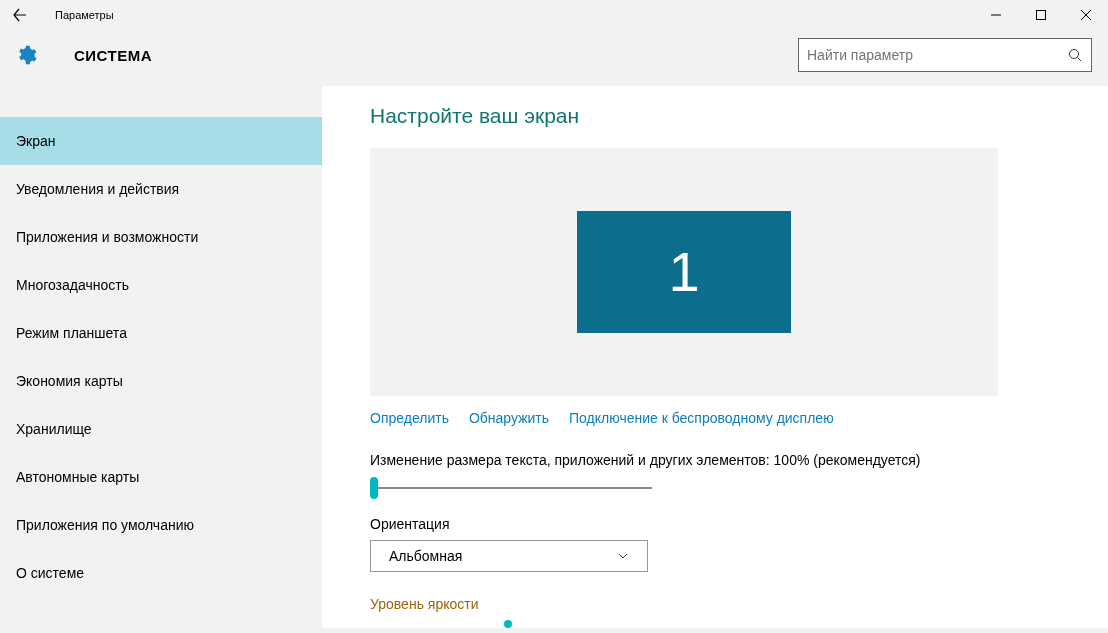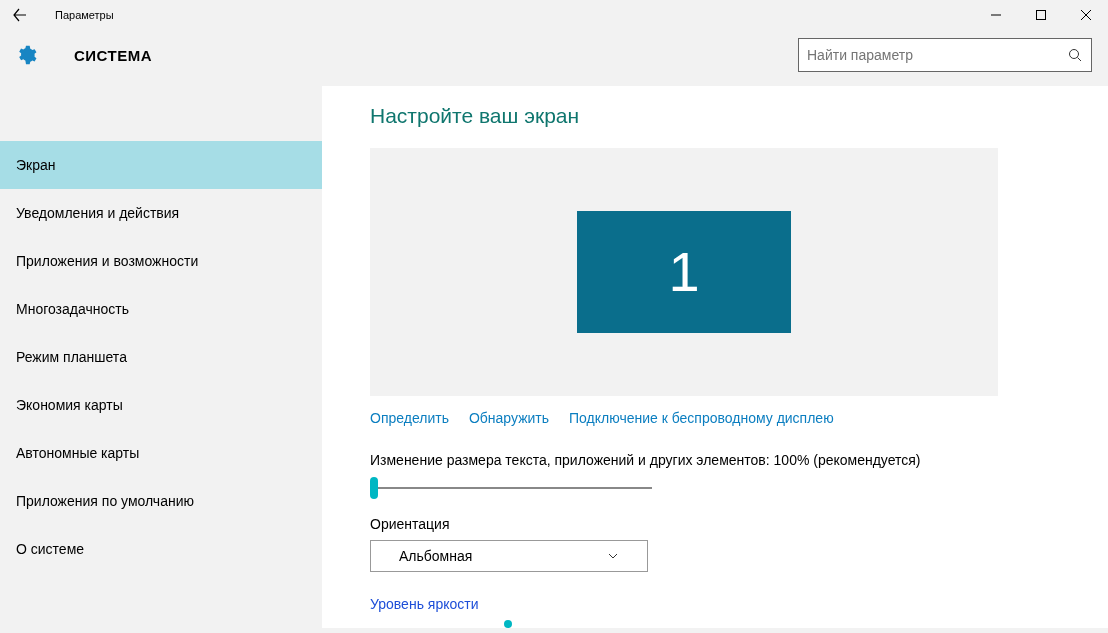--- a/index.html
+++ b/index.html
@@ -36,25 +36,25 @@
 .link-row { margin-top: 14px; display: flex; gap: 20px; }
 .link-row a { color: #0b7ec0; font-size: 14px; text-decoration: none; cursor: pointer; }
 
 .label-line { margin-top: 26px; font-size: 14px; color: #000; }
 
 .slider-wrap { margin-top: 10px; width: 282px; height: 20px; position: relative; display: flex; align-items: center; }
 .slider-track { position: absolute; left: 4px; right: 0; height: 2px; background: #888; top: 50%; transform: translateY(-50%); }
 .slider-thumb { width: 8px; height: 22px; background: #00b7c3; border-radius: 4px; position: absolute; left: 0; top: -1px; }
 
 .orient-label { margin-top: 18px; font-size: 14px; color: #000; }
-.dropdown { margin-top: 8px; width: 278px; height: 32px; border: 1px solid #999; background: #fff; display: flex; align-items: center; padding: 0 28px; cursor: pointer; }
+.dropdown { margin-top: 8px; width: 278px; height: 32px; border: 1px solid #999; background: #fff; display: flex; align-items: center; padding: 0 18px; cursor: pointer; }
 .dropdown .dd-text { flex: 1; font-size: 14px; }
 .dropdown .chev { width: 12px; height: 12px; display: flex; align-items: center; justify-content: center; }
 
-.bright-label { margin-top: 24px; font-size: 14px; color: #1d4ed8; }
+.bright-label { margin-top: 24px; font-size: 14px; color: #a16207; }
 .bright-slider { margin-top: 8px; width: 282px; height: 8px; position: relative; }
 .bright-thumb { width: 8px; height: 8px; background: #00b7c3; border-radius: 4px; position: absolute; left: 134px; top: 0; }
 </style>
 </head>
 <body>
 
 <div class="title-bar">
   <div class="back-btn">
     <svg width="14" height="14" viewBox="0 0 14 14">
         <path d="M6 1 L1 7 L6 13 M1 7 H13" stroke="#000" stroke-width="1.2" fill="none"></path>
@@ -113,20 +113,23 @@
     <div class="item">
         <span>Многозадачность</span>
       </div>
     <div class="item">
         <span>Режим планшета</span>
       </div>
     <div class="item">
         <span>Экономия карты</span>
       </div>
     <div class="item">
+        <span>Хранилище</span>
+      </div>
+    <div class="item">
         <span>Автономные карты</span>
       </div>
     <div class="item">
         <span>Приложения по умолчанию</span>
       </div>
     <div class="item">
         <span>О системе</span>
       </div>
   </div>
 

